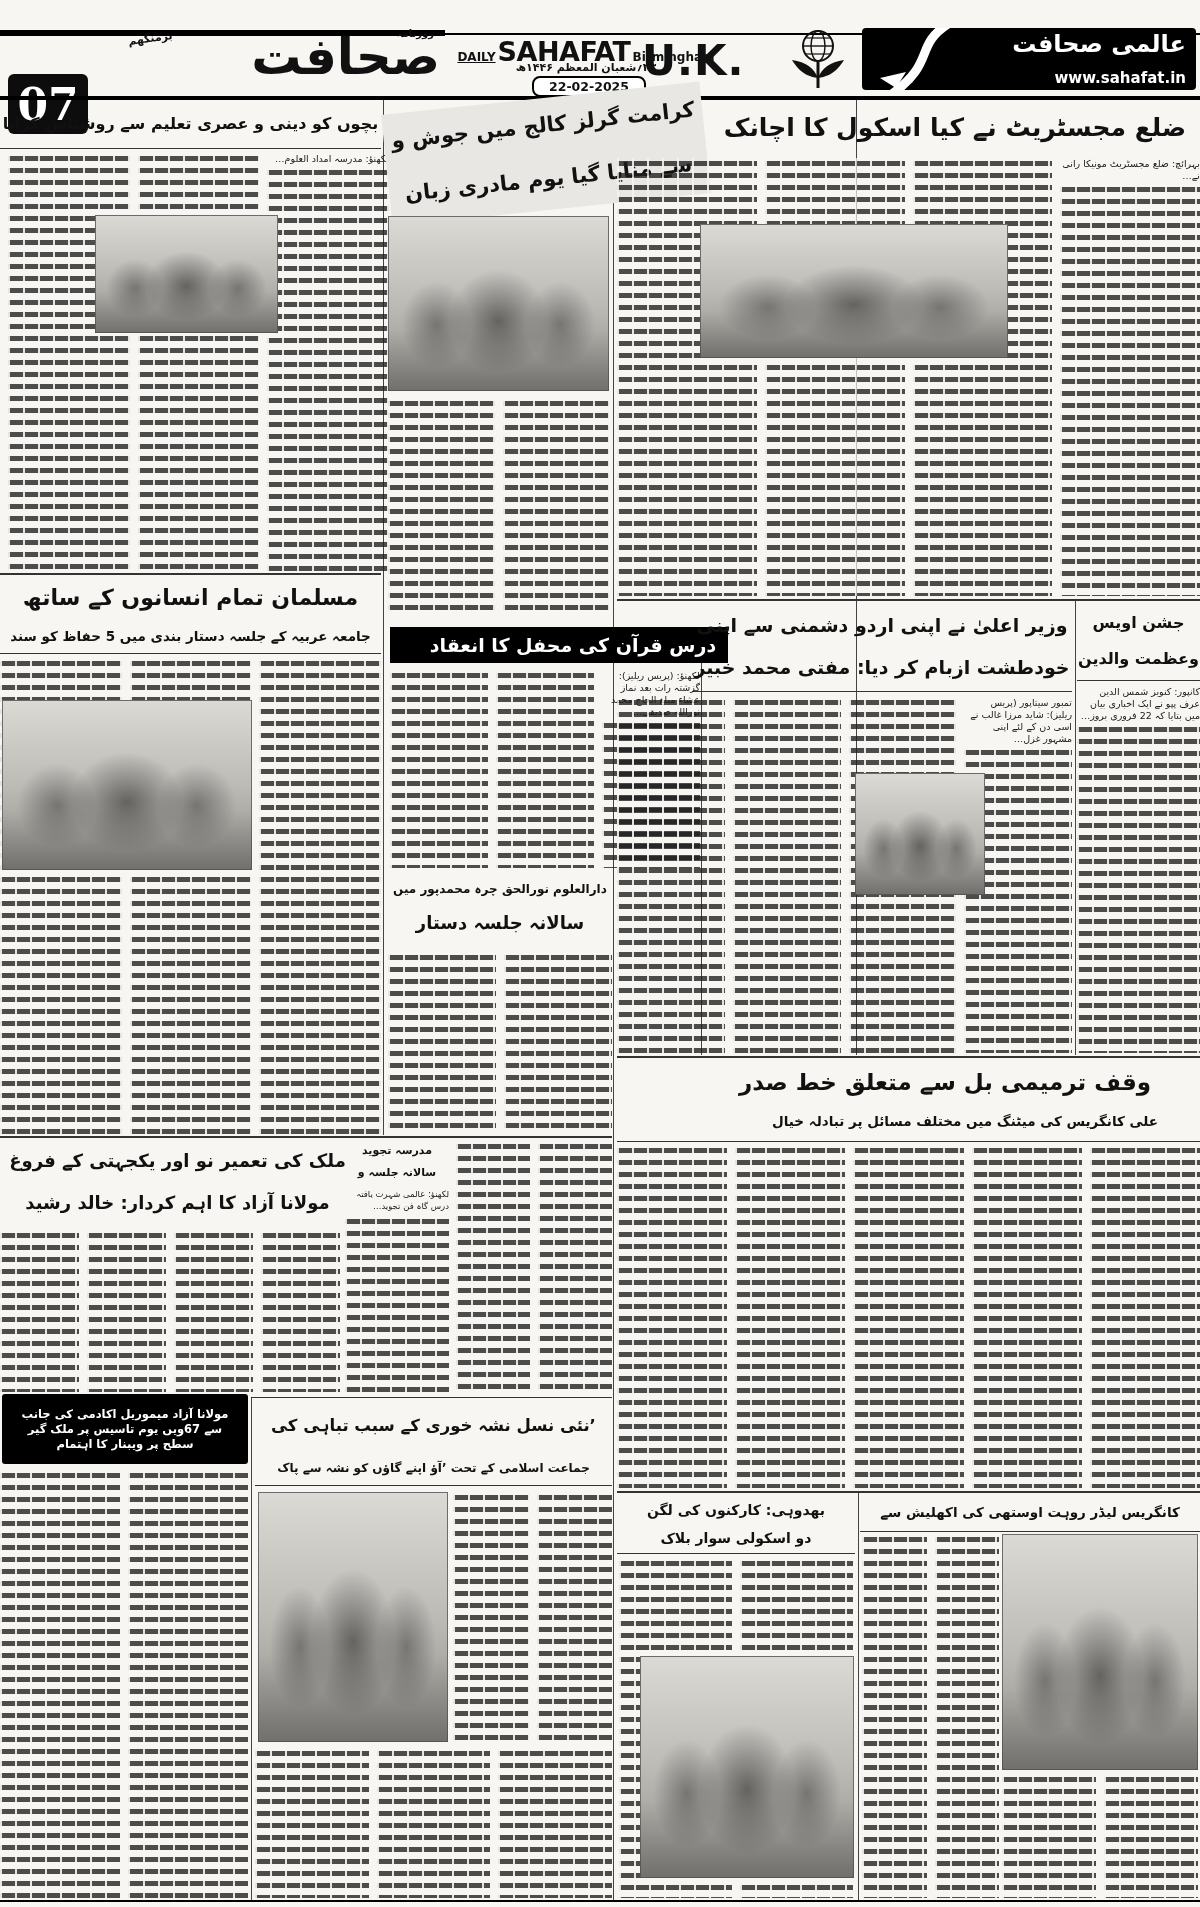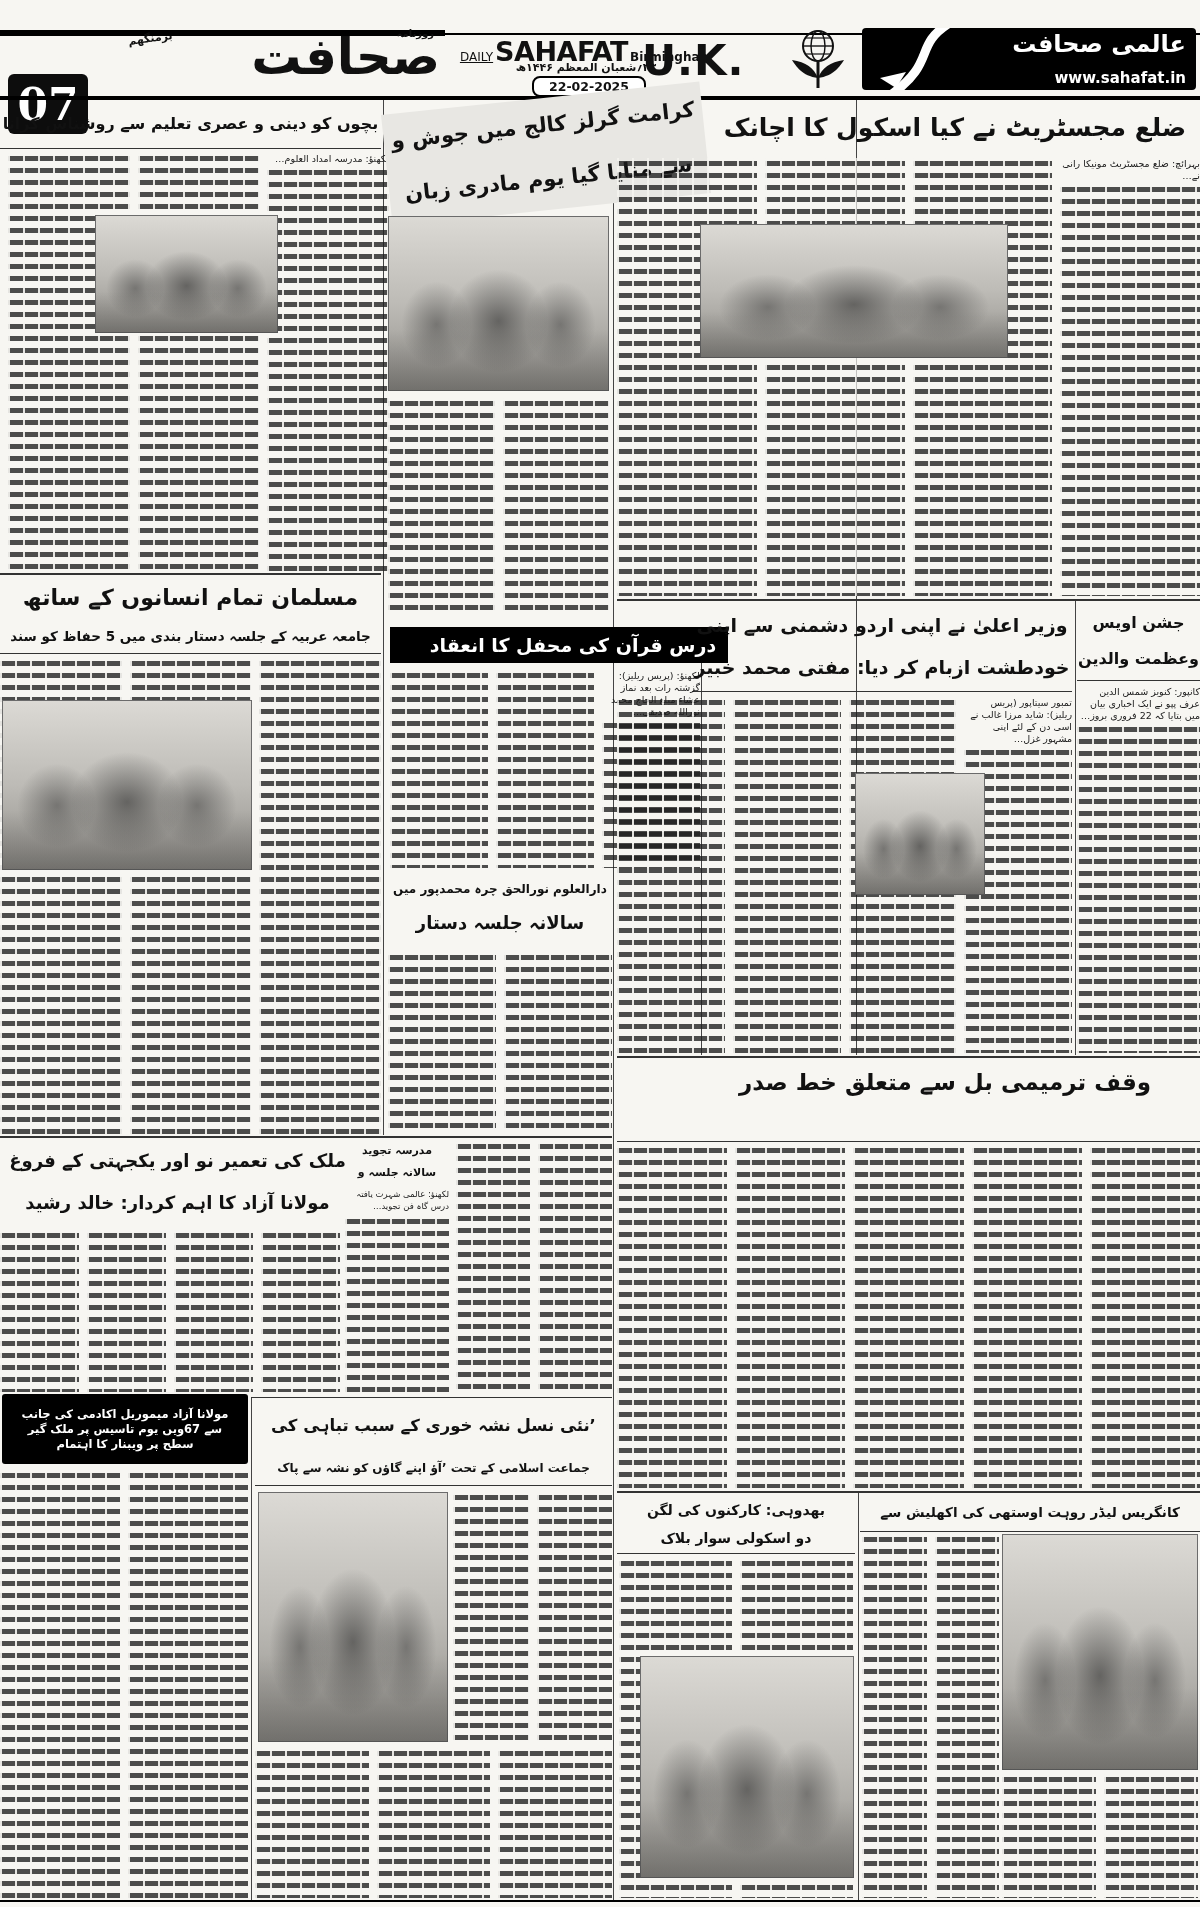--- a/index.html
+++ b/index.html
@@ -46,21 +46,21 @@
 
   <div class="abs pagenobox" style="left:8px;top:26px;width:80px;height:60px;">07</div>
 
   <div class="abs" style="left:100px;top:26px;width:340px;height:66px;overflow:hidden;direction:rtl;">
     <span style="font-size:50px;font-weight:bold;line-height:62px;display:inline-block;">صحافت</span>
     <span style="font-size:10px;font-weight:bold;position:absolute;right:6px;top:2px;">روزنامہ</span>
     <span style="font-size:11px;font-weight:bold;position:absolute;left:28px;top:6px;transform:rotate(-8deg);">برمنگھم</span>
   </div>
 
   <div class="abs" style="left:450px;top:36px;width:272px;height:26px;display:flex;align-items:baseline;justify-content:center;gap:2px;white-space:nowrap;">
-    <span style="font-size:12px;font-weight:400;text-decoration:underline;">DAILY</span>
+    <span style="font-size:12px;font-weight:700;text-decoration:underline;">DAILY</span>
     <span style="font-size:27px;font-weight:900;letter-spacing:-.5px;">SAHAFAT</span>
     <span style="font-size:12px;font-weight:700;">Birmingham</span>
   </div>
   <div class="abs" style="left:450px;top:61px;width:272px;height:14px;font-size:11px;font-weight:bold;text-align:center;direction:rtl;overflow:hidden;">۲۳؍شعبان المعظم ۱۴۴۶ھ</div>
   <div class="abs datebox" style="left:532px;top:76px;width:110px;height:17px;">22-02-2025</div>
 
   <div class="abs" style="left:642px;top:36px;width:130px;height:54px;font-size:42px;font-weight:900;letter-spacing:1px;">U.K.</div>
 
   <svg class="abs" style="left:772px;top:26px;" width="88" height="66" viewBox="0 0 88 66">
     <circle cx="46" cy="20" r="15" fill="none" stroke="#111" stroke-width="2"></circle>
@@ -217,20 +217,21 @@
   <div class="cols" style="left:388px;top:952px;width:224px;height:181px;">
     <div class="col">
         <div class="greek"></div>
       </div>
     <div class="col">
         <div class="greek"></div>
       </div>
   </div>
 
   <div class="abs hl" style="left:700px;top:1060px;width:490px;height:46px;font-size:23px;line-height:44px;">وقف ترمیمی بل سے متعلق خط صدر جمہوریہ کو ارسال</div>
+  <div class="abs sub" style="left:740px;top:1108px;width:450px;height:28px;font-size:13.5px;line-height:26px;">علی کانگریس کی میٹنگ میں مختلف مسائل پر تبادلہ خیال</div>
   <div class="cols" style="left:617px;top:1145px;width:583px;height:343px;">
     <div class="col">
         <div class="greek"></div>
       </div>
     <div class="col">
         <div class="greek"></div>
       </div>
     <div class="col">
         <div class="greek"></div>
       </div>

